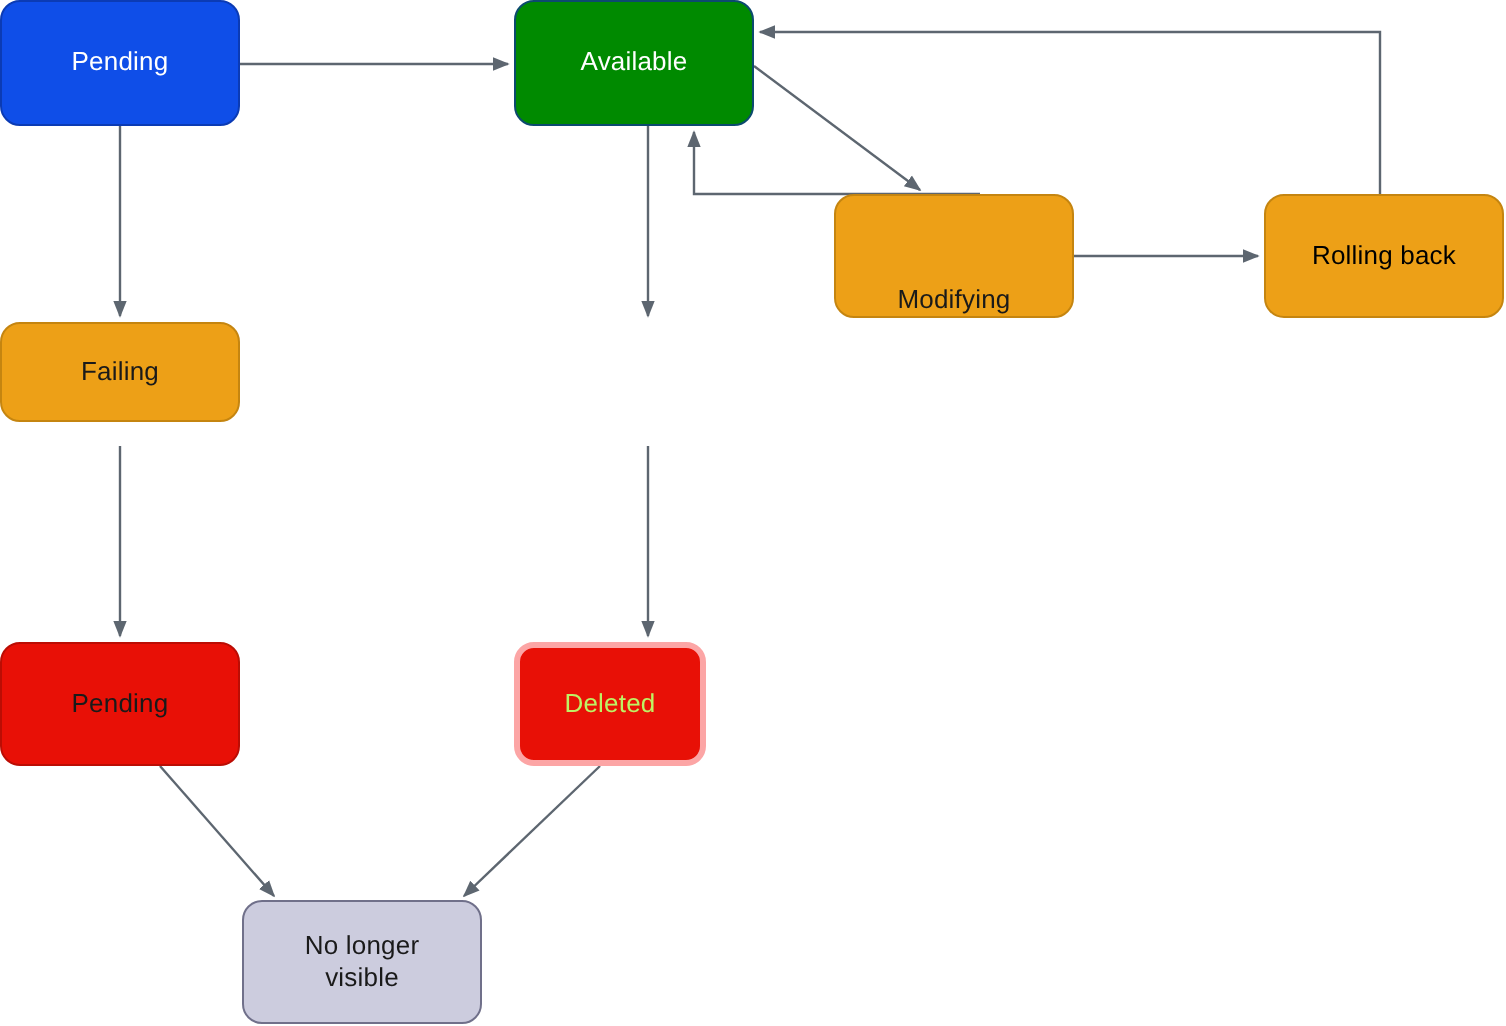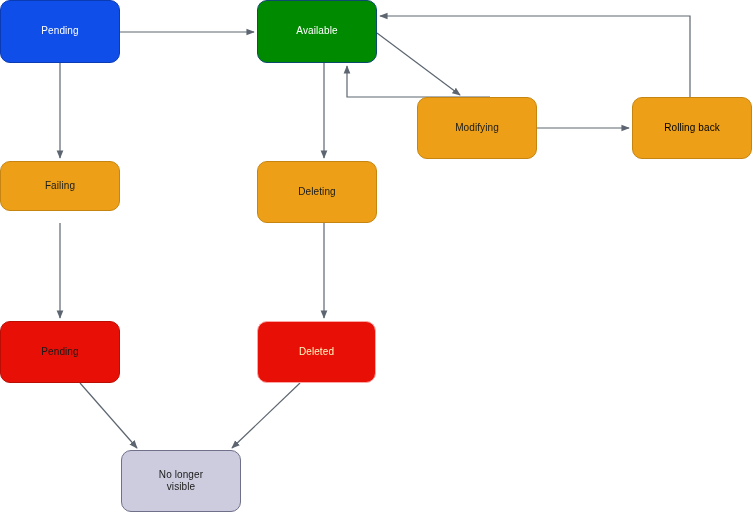--- a/index.html
+++ b/index.html
@@ -26,21 +26,21 @@
     pointer-events: none;
   }
   .node {
     position: absolute;
     box-sizing: border-box;
     border-radius: 10px;
     display: flex;
     align-items: center;
     justify-content: center;
     text-align: center;
-    font-size: 10px;
+    font-size: 13px;
     line-height: 1.25;
     letter-spacing: 0.1px;
     z-index: 2;
   }
   .node-pending {
     left: 0px; top: 0px; width: 120px; height: 63px;
     background: #0f4ee8;
     border: 1px solid #0b3bb4;
     color: #ffffff;
   }
@@ -48,20 +48,21 @@
     left: 257px; top: 0px; width: 120px; height: 63px;
     background: #008a00;
     border: 1px solid #0c4a6e;
     color: #ffffff;
   }
   .node-modifying {
     left: 417px; top: 97px; width: 120px; height: 62px;
     background: #eda017;
     border: 1px solid #c58510;
     color: #1a1a1a;
+    align-items: flex-end;
   }
   .node-rollingback {
     left: 632px; top: 97px; width: 120px; height: 62px;
     background: #eda017;
     border: 1px solid #c58510;
     color: #000000;
   }
   .node-failing {
     left: 0px; top: 161px; width: 120px; height: 50px;
     background: #eda017;
@@ -74,24 +75,24 @@
     border: 1px solid #c58510;
     color: #1a1a1a;
   }
   .node-failed {
     left: 0px; top: 321px; width: 120px; height: 62px;
     background: #e81006;
     border: 1px solid #bb0d04;
     color: #1a1a1a;
   }
   .node-deleted {
-    left: 257px; top: 321px; width: 119px; height: 62px;
+    left: 257px; top: 321px; width: 96px; height: 62px;
     background: #e81006;
-    border: 1px solid #fca5a5;
-    color: #fef9c3;
+    border: 3px solid #fca5a5;
+    color: #bef264;
   }
   .node-nolonger {
     left: 121px; top: 450px; width: 120px; height: 62px;
     background: #ccccde;
     border: 1px solid #70708a;
     color: #1a1a1a;
   }
   .node-label {
     display: block;
     white-space: pre-line;
@@ -148,23 +149,20 @@
   </div>
 
   <div class="node node-rollingback">
     <span class="node-label">Rolling back</span>
   </div>
 
   <div class="node node-failing">
     <span class="node-label">Failing</span>
   </div>
 
-  <div class="node node-deleting">
-    <span class="node-label">Deleting</span>
-  </div>
 
   <div class="node node-failed">
     <span class="node-label">Pending</span>
   </div>
 
   <div class="node node-deleted">
     <span class="node-label">Deleted</span>
   </div>
 
   <div class="node node-nolonger">

